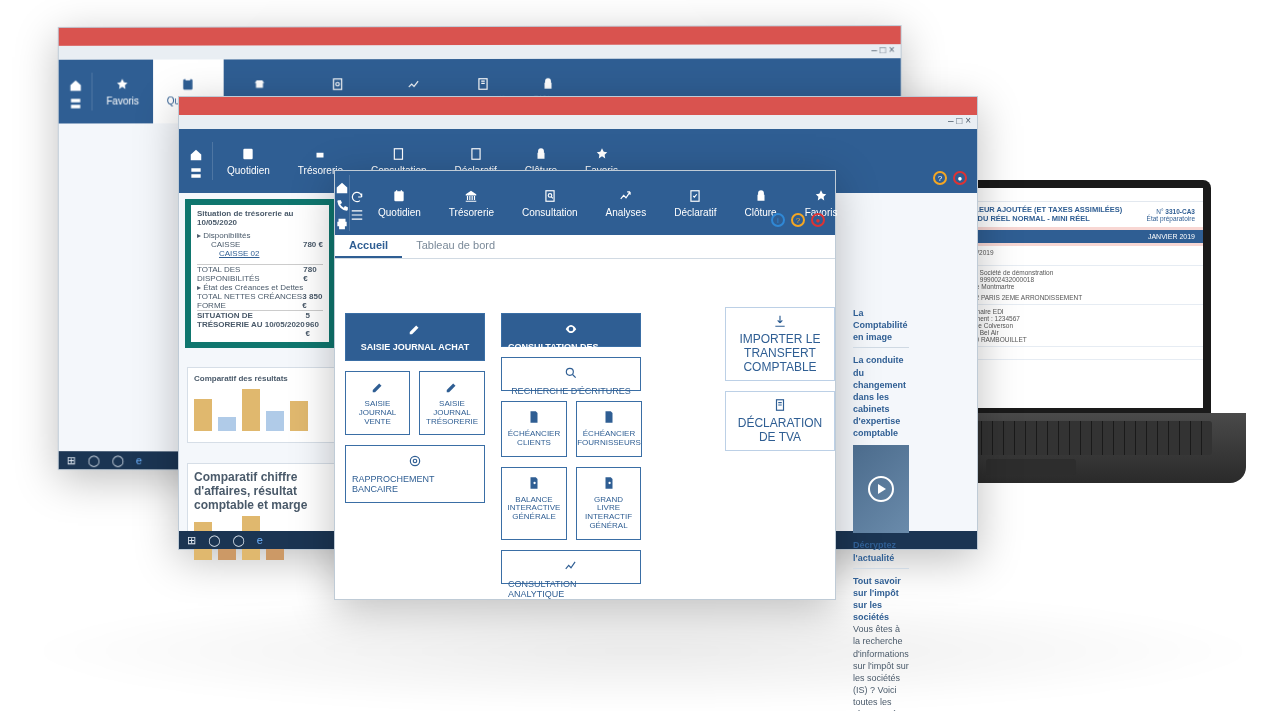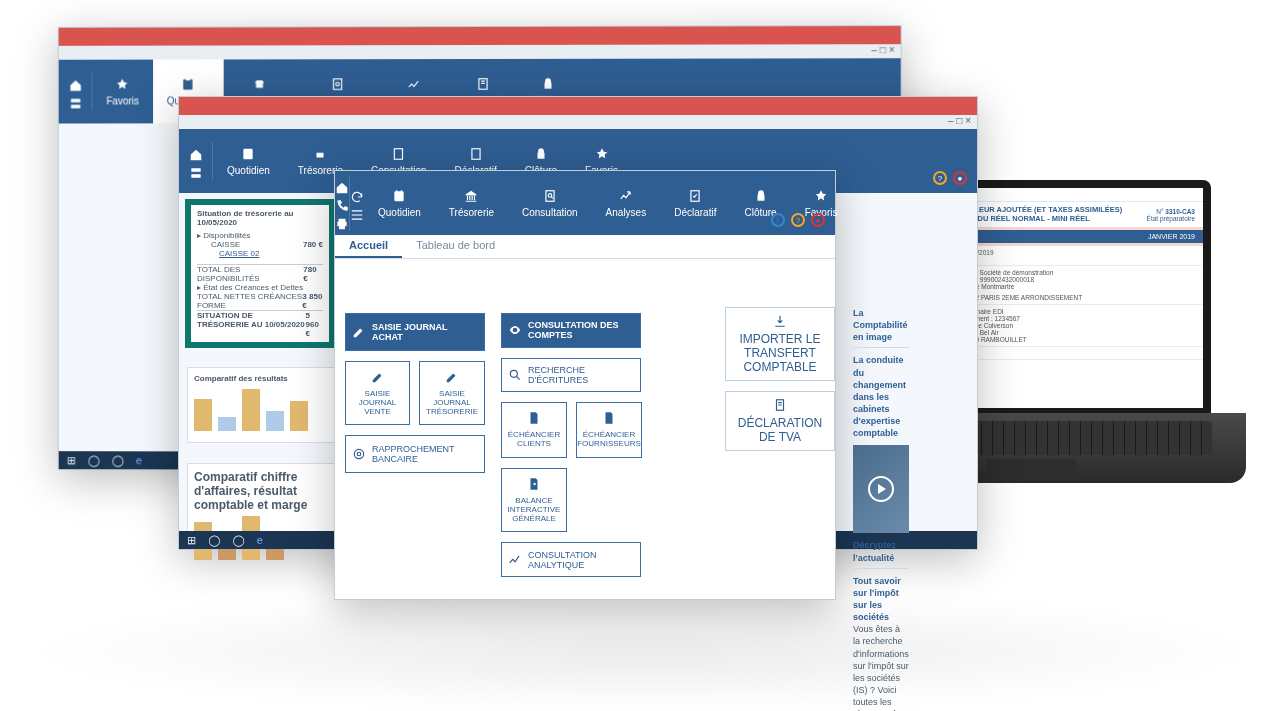--- a/index.html
+++ b/index.html
@@ -25,21 +25,21 @@
   .sub-tabs .st.active{font-weight:600;color:#2f5e93;border-bottom:2px solid #2f5e93;}
 
   .sidebar { position:absolute; left:0; top:96px; bottom:18px; width:120px; background:#2f5e93;}
   .sidebar .hdr{background:#25507f;color:#fff;font-size:10px;font-weight:600;padding:4px 6px;}
   .sidebar .item{color:#dbe7f4;font-size:9px;padding:5px 6px;}
 
   
   .canvas{position:absolute;left:0;right:0;top:122px;bottom:2px;background:#fff;display:flex;}
   .cards-area{flex:0 0 390px;padding:20px 10px;display:flex;gap:16px;}
   .col{display:flex;flex-direction:column;gap:10px;width:140px;}
-  .card{border:1px solid #3a6ea5;padding:8px 6px;color:#2f5e93;font-size:9px;display:flex;gap:6px;align-items:center;min-height:34px;}
+  .card{border:1px solid #3a6ea5;padding:8px 6px;color:#2f5e93;font-size:9px;display:flex;gap:6px;align-items:center;min-height:34px;flex-direction:column;}
   .card.big{min-height:50px;}
   .card.hl{background:#2f5e93;color:#fff;font-weight:600;}
   .card.half{width:66px;text-align:center;flex-direction:column;font-size:8px;line-height:1.1;}
   .row2{display:flex;gap:9px;}
   .ic{width:14px;height:14px;flex:none;}
 
   .right-col{flex:1;padding:14px 18px 14px 0;display:flex;gap:18px;}
   .news{flex:0 0 110px;display:flex;flex-direction:column;gap:10px;}
   .news-card{border:1px solid #bcd0e6;color:#2f5e93;font-size:12px;padding:6px 4px;text-align:center;display:flex;flex-direction:column;align-items:center;gap:4px;}
   .feed{flex:1;font-size:9px;color:#4a5a6a;line-height:1.35;}
@@ -473,20 +473,27 @@
             </div>
         </div>
         <div class="row2">
           <div class="card half big">
             <svg class="ic" viewBox="0 0 24 24" fill="#2f5e93">
                 <path d="M6 2h9l3 3v17H6z"></path>
                 <circle cx="13" cy="12" r="2" fill="#fff"></circle>
               </svg>
             <span>BALANCE INTERACTIVE GÉNÉRALE</span>
             </div>
+          <div class="card half big">
+            <svg class="ic" viewBox="0 0 24 24" fill="#2f5e93">
+                <path d="M6 2h9l3 3v17H6z"></path>
+                <circle cx="13" cy="12" r="2" fill="#fff"></circle>
+              </svg>
+            <span>GRAND LIVRE INTERACTIF GÉNÉRAL</span>
+            </div>
         </div>
         <div class="card">
           <svg class="ic" viewBox="0 0 24 24" fill="none" stroke="#2f5e93" stroke-width="2">
               <path d="M3 17l5-6 4 4 7-10"></path>
             </svg>
           <span>CONSULTATION ANALYTIQUE</span>
           </div>
       </div>
     </div>
 

